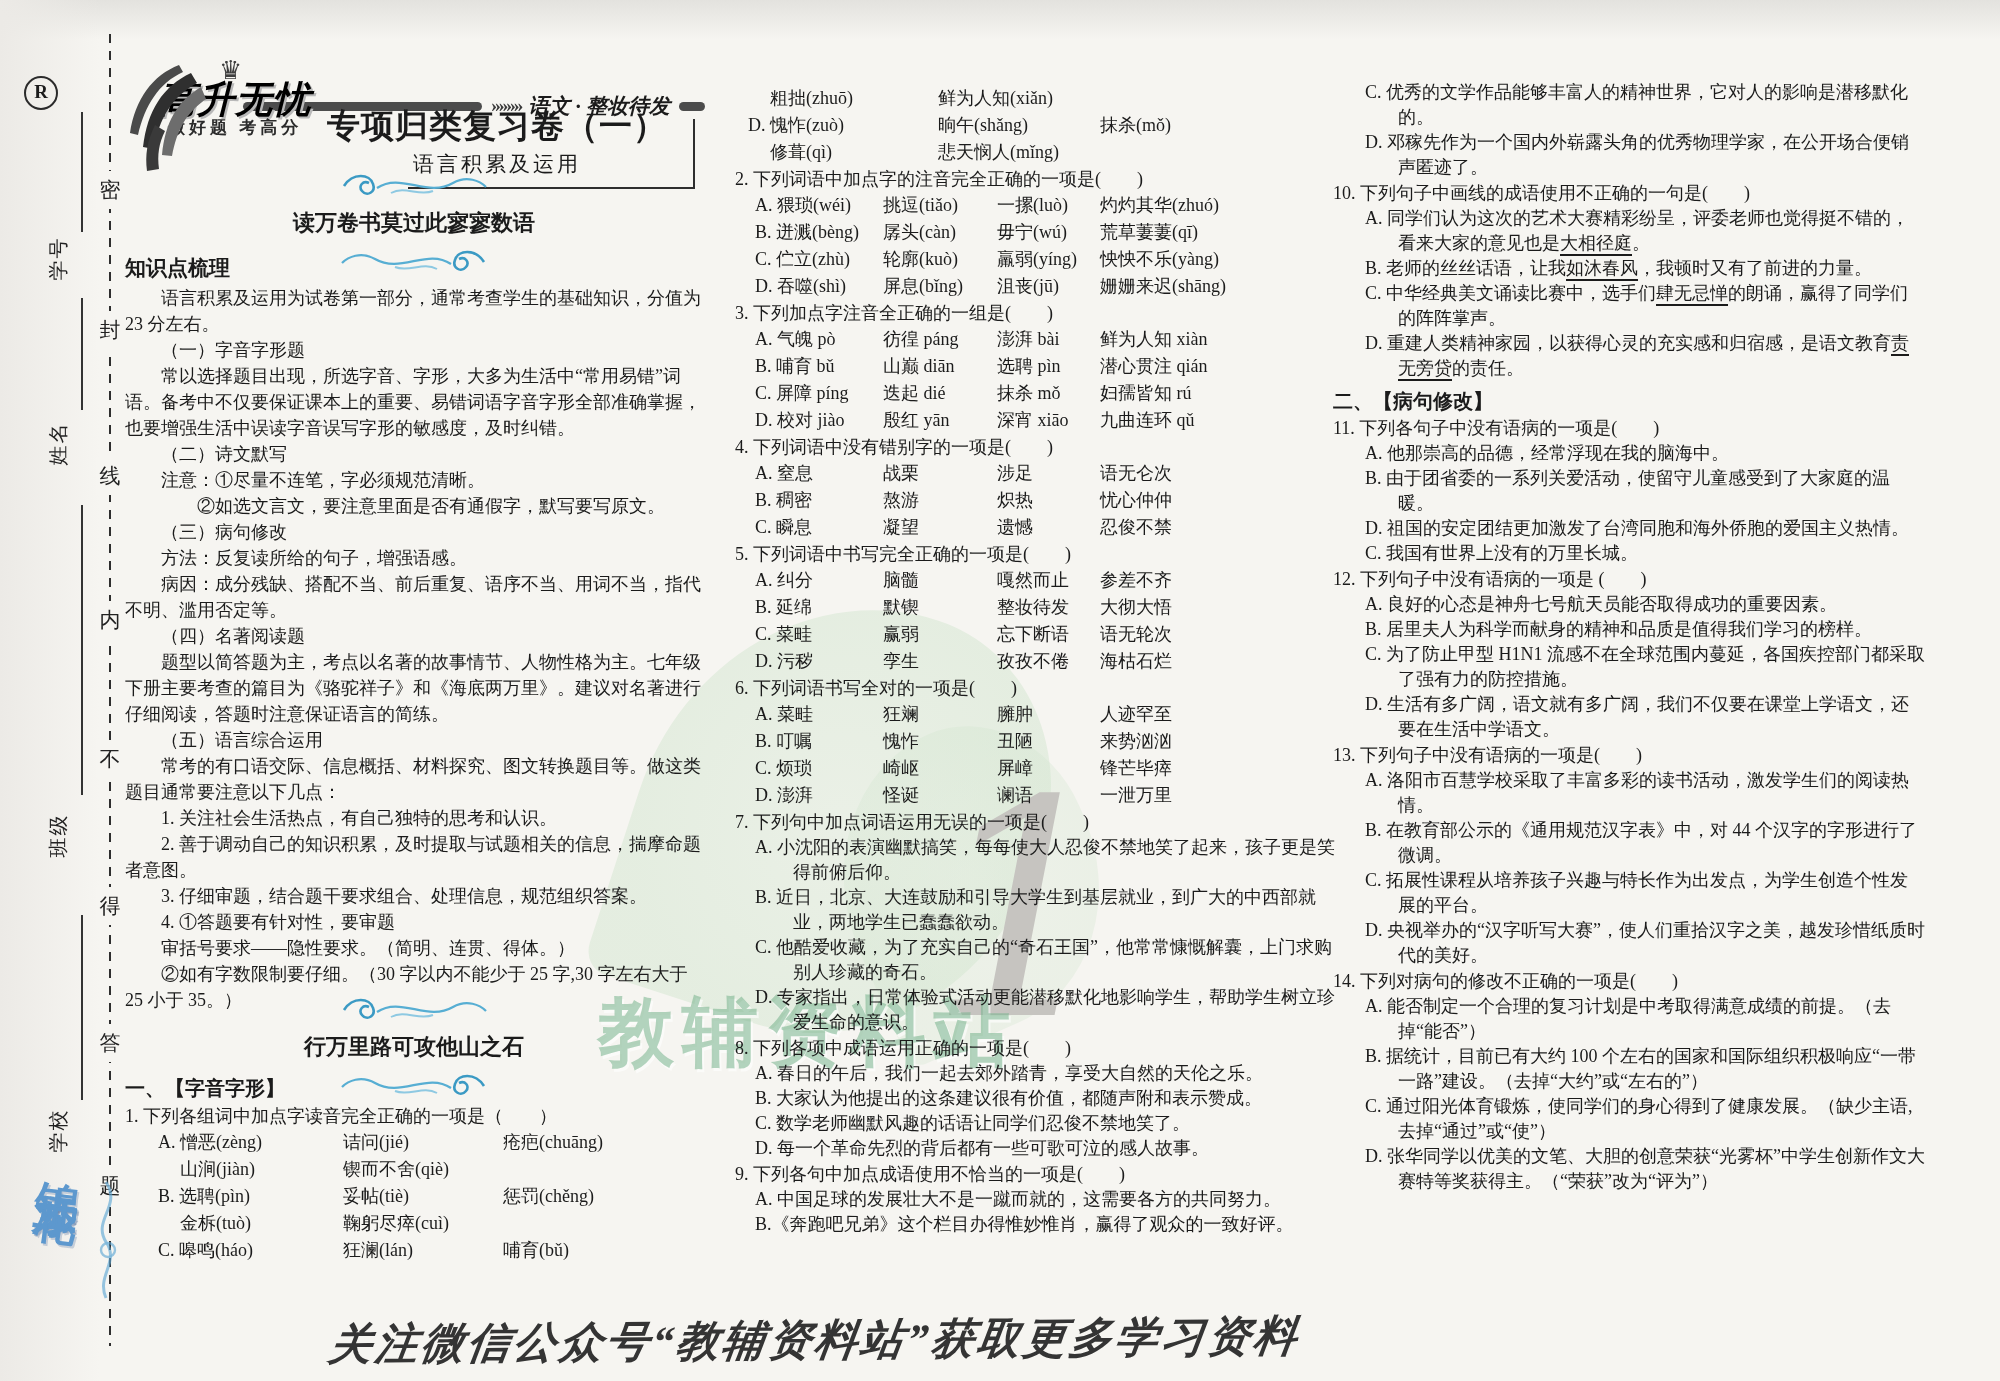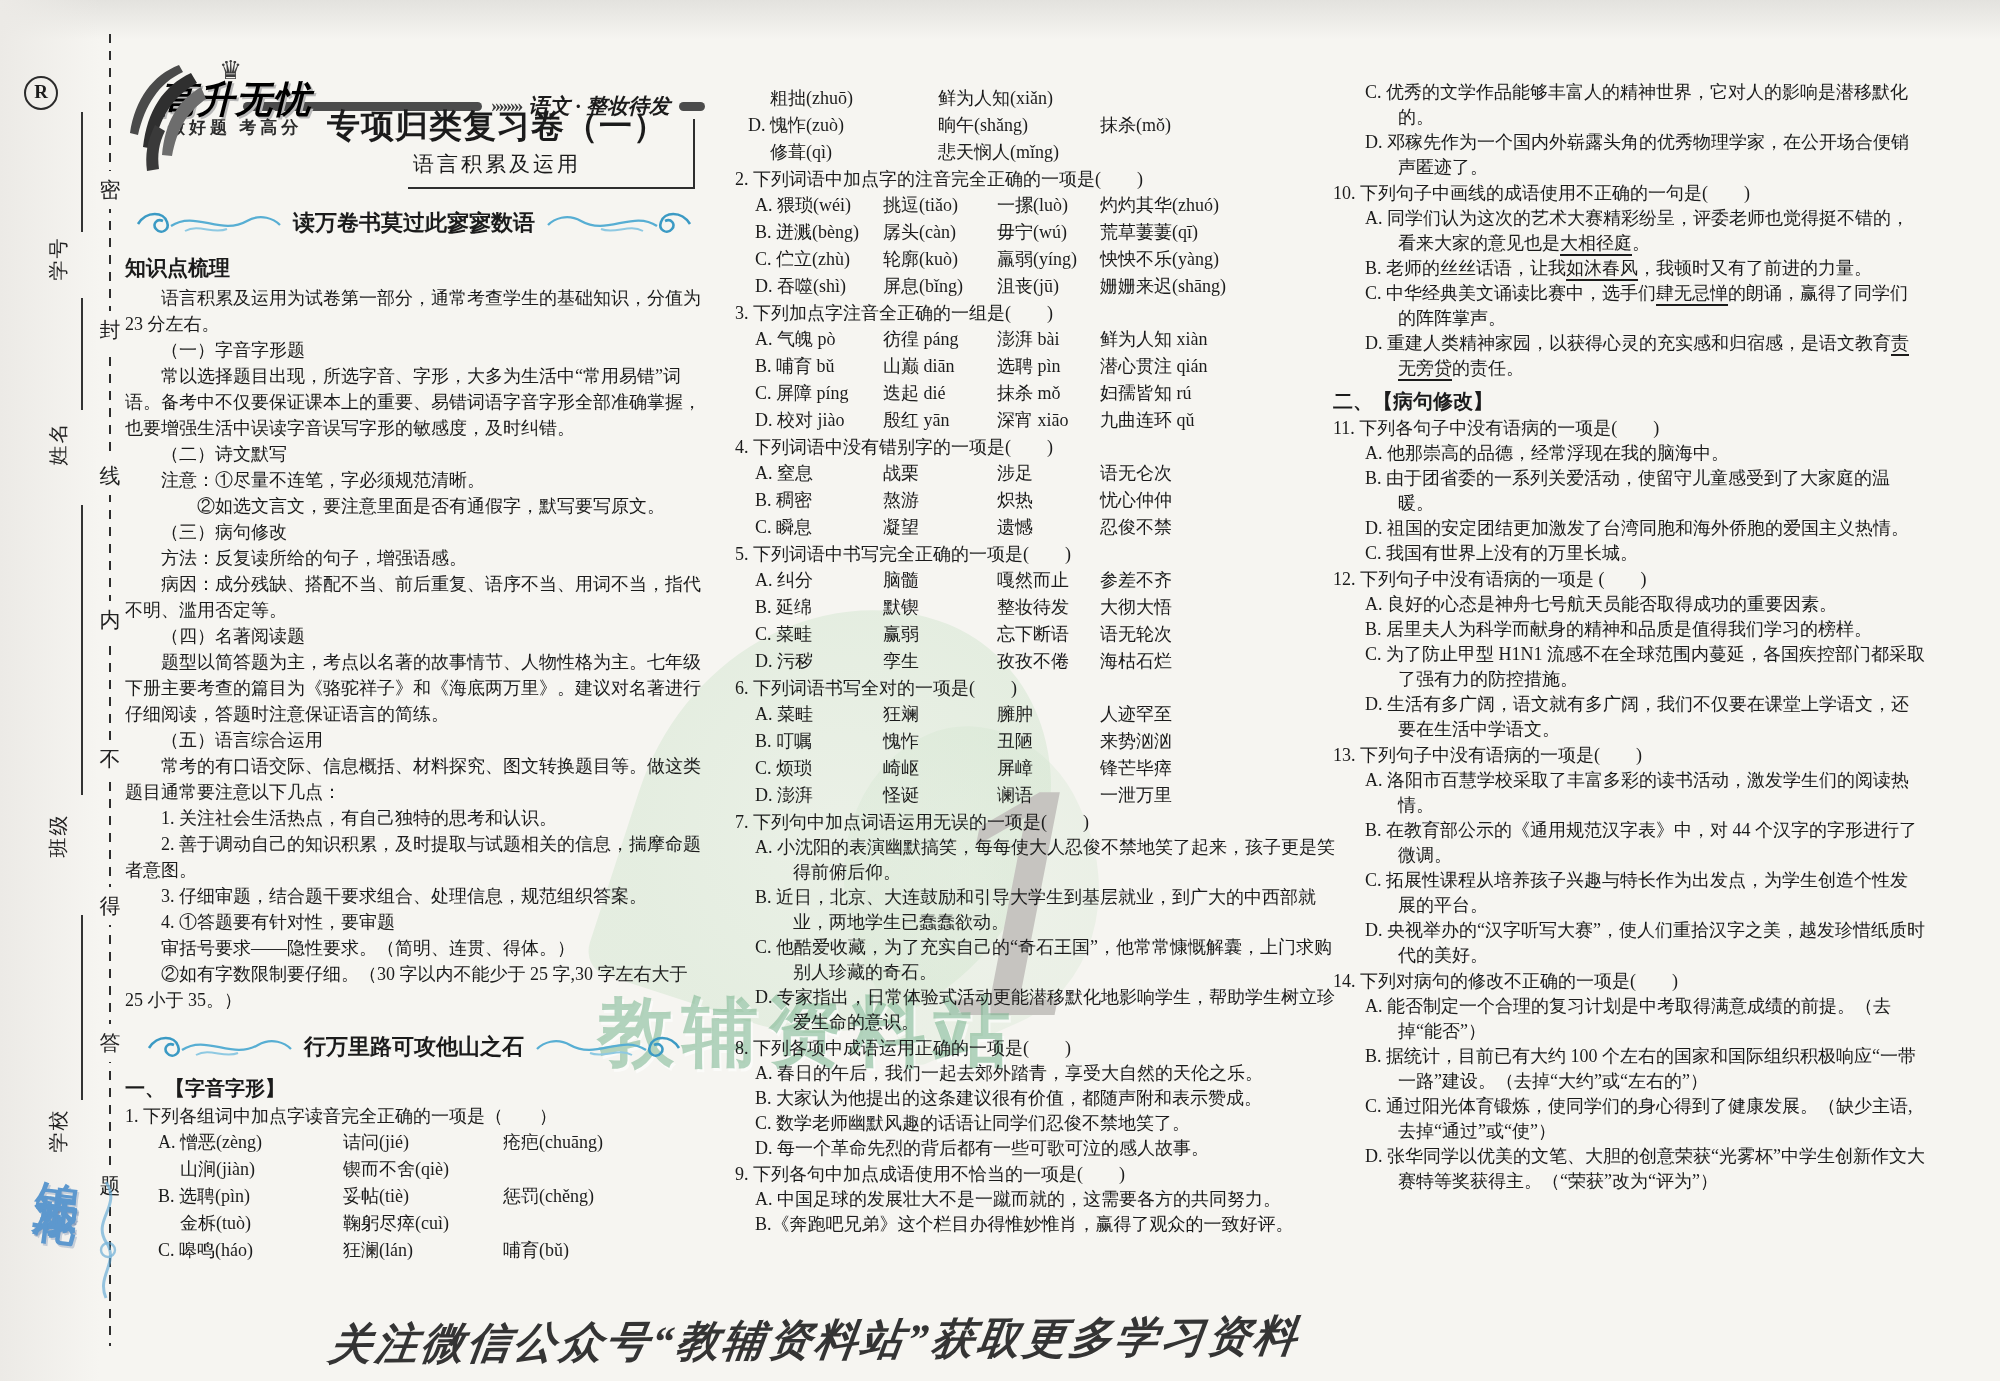--- a/index.html
+++ b/index.html
@@ -66,21 +66,21 @@
     color:#000000;text-shadow:2px 2px 0 #b9b9b9;white-space:nowrap;}
   .logo-sub{font-size:17px;font-weight:bold;color:#2b2b2b;letter-spacing:4px;margin-top:2px;white-space:nowrap;}
   .titlebox{position:absolute;left:192px;top:58px;width:360px;text-align:center;}
   .paper-title{font-size:33px;font-weight:bold;letter-spacing:1px;white-space:nowrap;
     font-family:"Liberation Sans","DejaVu Sans",sans-serif;}
   .paper-subtitle{font-size:21px;margin-top:12px;letter-spacing:3px;}
   .title-rule{position:absolute;left:283px;top:64px;width:285px;height:68px;
     border-right:2px solid #2e2e2e;border-bottom:2px solid #2e2e2e;}
 
   
-  .wave{display:flex;align-items:center;justify-content:center;gap:10px;margin-top:14px;height:40px;}
+  .wave{display:flex;align-items:center;justify-content:center;gap:10px;margin-top:14px;height:40px;flex-direction:column;}
   .wave b{font-size:22px;white-space:nowrap;font-family:"Liberation Sans","DejaVu Sans",sans-serif;}
   .wave svg{flex:0 0 auto;}
   .wave .mir{transform:scaleX(-1);}
 
   
   .wm-leaf{position:absolute;background:radial-gradient(closest-side,#dcead9,#cfe4cc);
     opacity:.45;z-index:1;border-radius:58% 42% 55% 6%;}
   .wm-green{position:absolute;left:598px;top:982px;font-size:76px;font-weight:bold;z-index:1;
     color:rgba(118,178,140,.55);letter-spacing:8px;white-space:nowrap;
     font-family:"Liberation Sans","DejaVu Sans",sans-serif;text-shadow:2px 3px 0 rgba(255,255,255,.6);}

